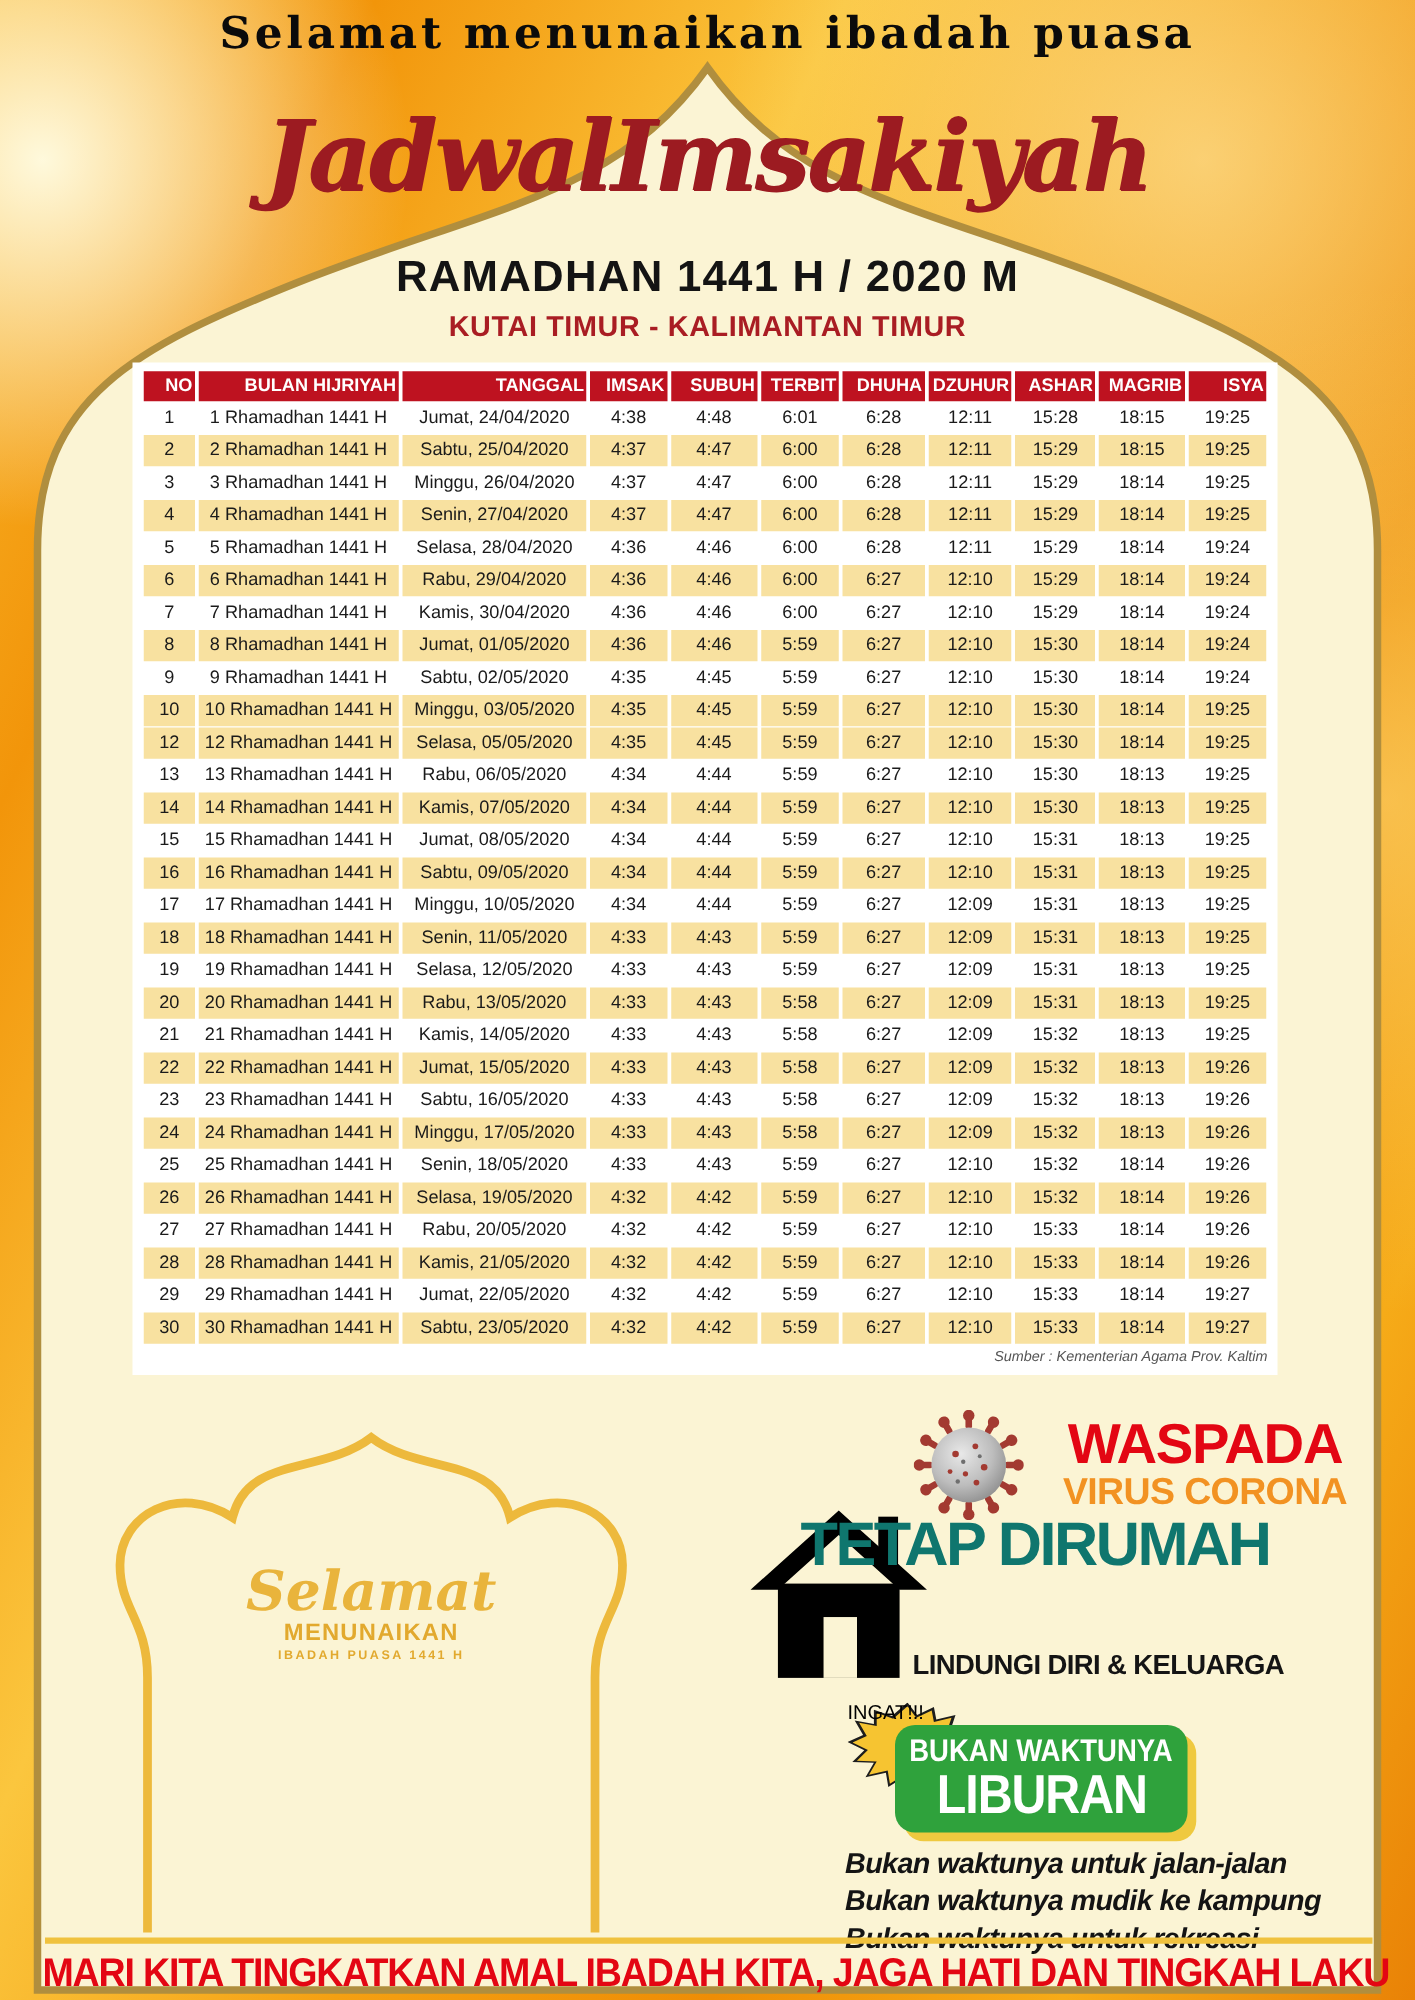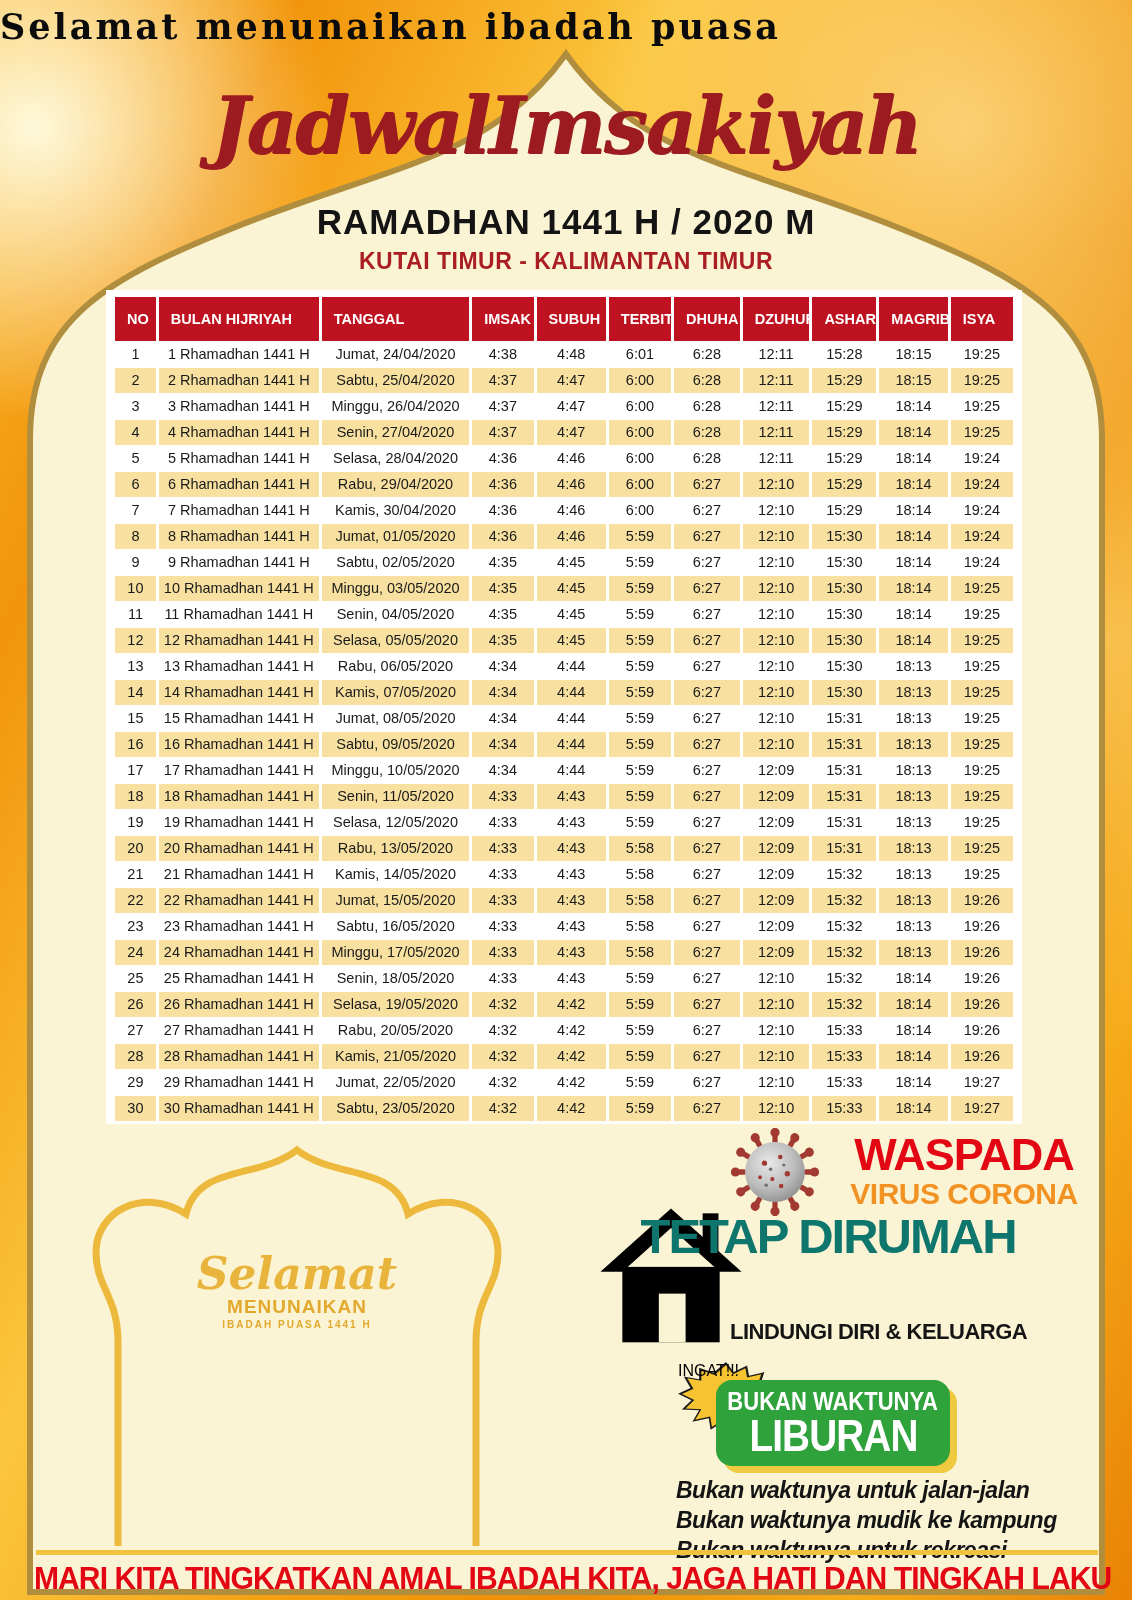--- a/index.html
+++ b/index.html
@@ -9,21 +9,21 @@
     background:
       radial-gradient(circle at 3% 8%, rgba(255,253,230,.95), rgba(255,253,230,0) 16%),
       radial-gradient(circle at 98% 40%, rgba(255,225,130,.55), rgba(255,225,130,0) 28%),
       radial-gradient(circle at 85% 8%, rgba(255,240,180,.6), rgba(255,240,180,0) 22%),
       linear-gradient(115deg,#f9b62a 0%,#f2950a 16%,#fbc63e 36%,#f4a012 54%,#ee8d05 70%,#f6ab18 85%,#e98206 100%);
   }
   .abs{position:absolute;}
   svg.layer{position:absolute;left:0;top:0;width:1132px;height:1600px;pointer-events:none;}
 
   .greeting{
-    top:6px;left:0;width:100%;text-align:left;white-space:nowrap;
+    top:6px;left:0;width:100%;text-align:center;white-space:nowrap;
     font-family:"DejaVu Serif",serif;font-weight:bold;font-size:35px;
     letter-spacing:3px;color:#0b0b0b;
   }
   .title-script{
     top:80px;left:0;width:100%;text-align:center;white-space:nowrap;
     font-family:"DejaVu Serif",serif;font-style:italic;font-weight:bold;
     font-size:78px;color:#9c1b21;letter-spacing:-2px;
     text-shadow:1px 1px 0 #9c1b21;
   }
   .subtitle{
@@ -35,21 +35,21 @@
     font-size:23px;font-weight:bold;color:#a91d23;letter-spacing:.5px;
   }
 
   .table-panel{
     top:290px;left:106px;width:916px;background:#ffffff;
     padding:6px 6px 2px 6px;box-sizing:border-box;
   }
   table.sched{width:100%;table-layout:fixed;border-collapse:separate;border-spacing:3px 1px;}
   table.sched th{
     background:#be1220;color:#ffffff;font-size:14.5px;font-weight:bold;
-    height:20px;padding:12px;text-align:left;overflow:hidden;white-space:nowrap;
+    height:20px;padding:2px;text-align:right;overflow:hidden;white-space:nowrap;
   }
   table.sched td{
     font-size:14.5px;color:#1a1a1a;height:25px;padding:0;text-align:center;
     line-height:1;white-space:nowrap;overflow:hidden;
   }
   table.sched tr.odd td{background:#ffffff;}
   table.sched tr.even td{background:#f8e1a0;}
   .source-line{
     text-align:right;font-size:11.5px;font-style:italic;color:#555;
     padding:4px 2px 2px 0;height:16px;
@@ -265,33 +265,20 @@
           <td>Minggu, 03/05/2020</td>
           <td>4:35</td>
           <td>4:45</td>
           <td>5:59</td>
           <td>6:27</td>
           <td>12:10</td>
           <td>15:30</td>
           <td>18:14</td>
           <td>19:25</td>
         </tr>
-        <tr class="odd">
-          <td>11</td>
-          <td>11 Rhamadhan 1441 H</td>
-          <td>Senin, 04/05/2020</td>
-          <td>4:35</td>
-          <td>4:45</td>
-          <td>5:59</td>
-          <td>6:27</td>
-          <td>12:10</td>
-          <td>15:30</td>
-          <td>18:14</td>
-          <td>19:25</td>
-        </tr>
         <tr class="even">
           <td>12</td>
           <td>12 Rhamadhan 1441 H</td>
           <td>Selasa, 05/05/2020</td>
           <td>4:35</td>
           <td>4:45</td>
           <td>5:59</td>
           <td>6:27</td>
           <td>12:10</td>
           <td>15:30</td>
@@ -527,20 +514,21 @@
           <td>4:42</td>
           <td>5:59</td>
           <td>6:27</td>
           <td>12:10</td>
           <td>15:33</td>
           <td>18:14</td>
           <td>19:27</td>
         </tr>
       </tbody>
   </table>
+  <div class="source-line">Sumber : Kementerian Agama Prov. Kaltim</div>
 </div>
 
 <div class="abs selamat-logo">
   <div class="l1">Selamat</div>
   <div class="l2">MENUNAIKAN</div>
   <div class="l3">IBADAH PUASA 1441 H</div>
 </div>
 
 <div class="abs virus-wrap">
   <svg viewBox="0 0 100 100" width="88" height="88">

